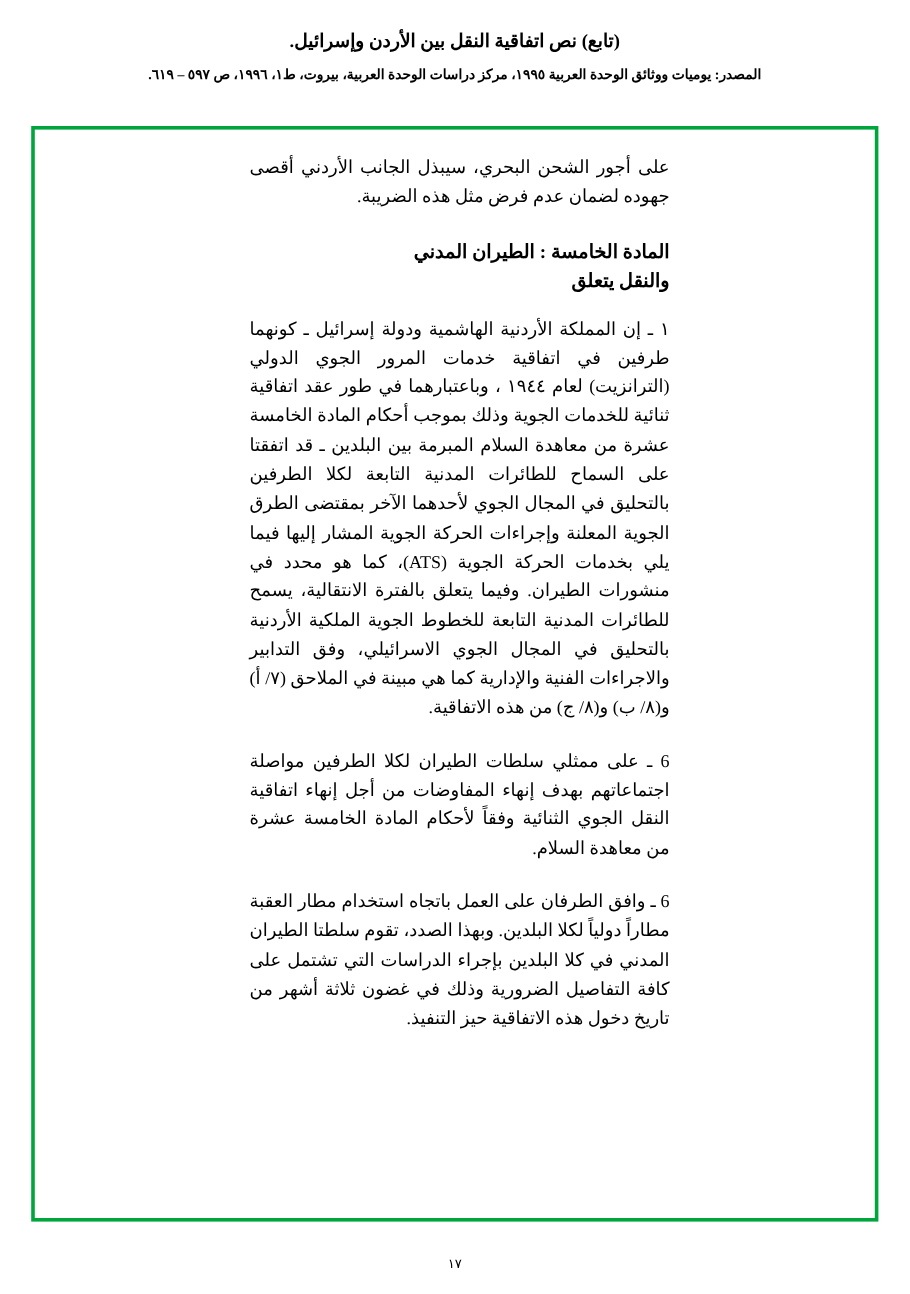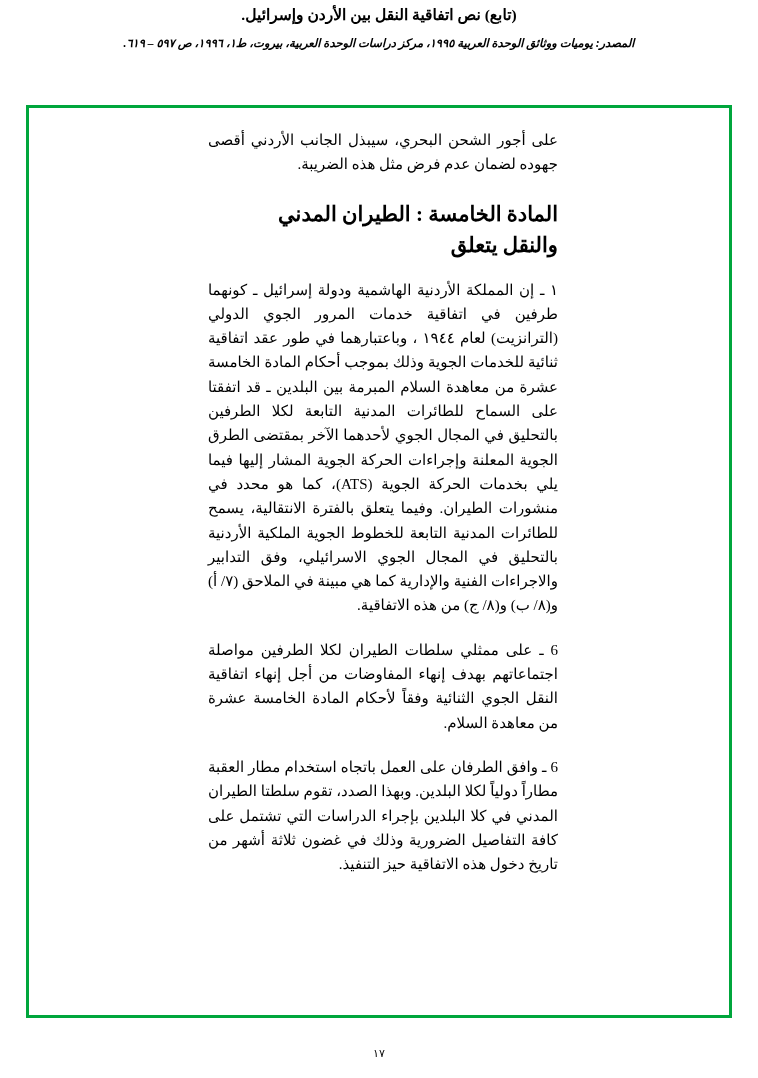--- a/index.html
+++ b/index.html
@@ -16,34 +16,33 @@
     overflow: hidden;
   }
   .page {
     width: 758px;
     height: 1078px;
     position: relative;
     box-sizing: border-box;
   }
   .header-block {
     text-align: center;
-    padding-top: 4px;
+    padding-top: 24px;
   }
   .doc-title {
     font-size: 15.5px;
     font-weight: bold;
     letter-spacing: 0px;
     line-height: 1.4;
   }
   .doc-source {
     font-size: 11.5px;
     font-weight: bold;
     margin-top: 9px;
     line-height: 1.4;
-    font-style: italic;
   }
   .frame {
     position: absolute;
     top: 105px;
     right: 26px;
     left: 26px;
     bottom: 60px;
     border: 3px solid #00a63c;
     box-sizing: border-box;
   }
@@ -68,21 +67,21 @@
   }
   p + p {
     margin-top: 13px;
   }
   .gap-big {
     margin-top: 20px;
   }
   .section-heading {
     text-align: right;
     font-weight: bold;
-    font-size: 21px;
+    font-size: 16px;
     line-height: 1.5;
     margin: 22px 0 16px 0;
   }
   .section-heading .line2 {
     display: block;
   }
   .page-number {
     position: absolute;
     bottom: 18px;
     left: 0;

